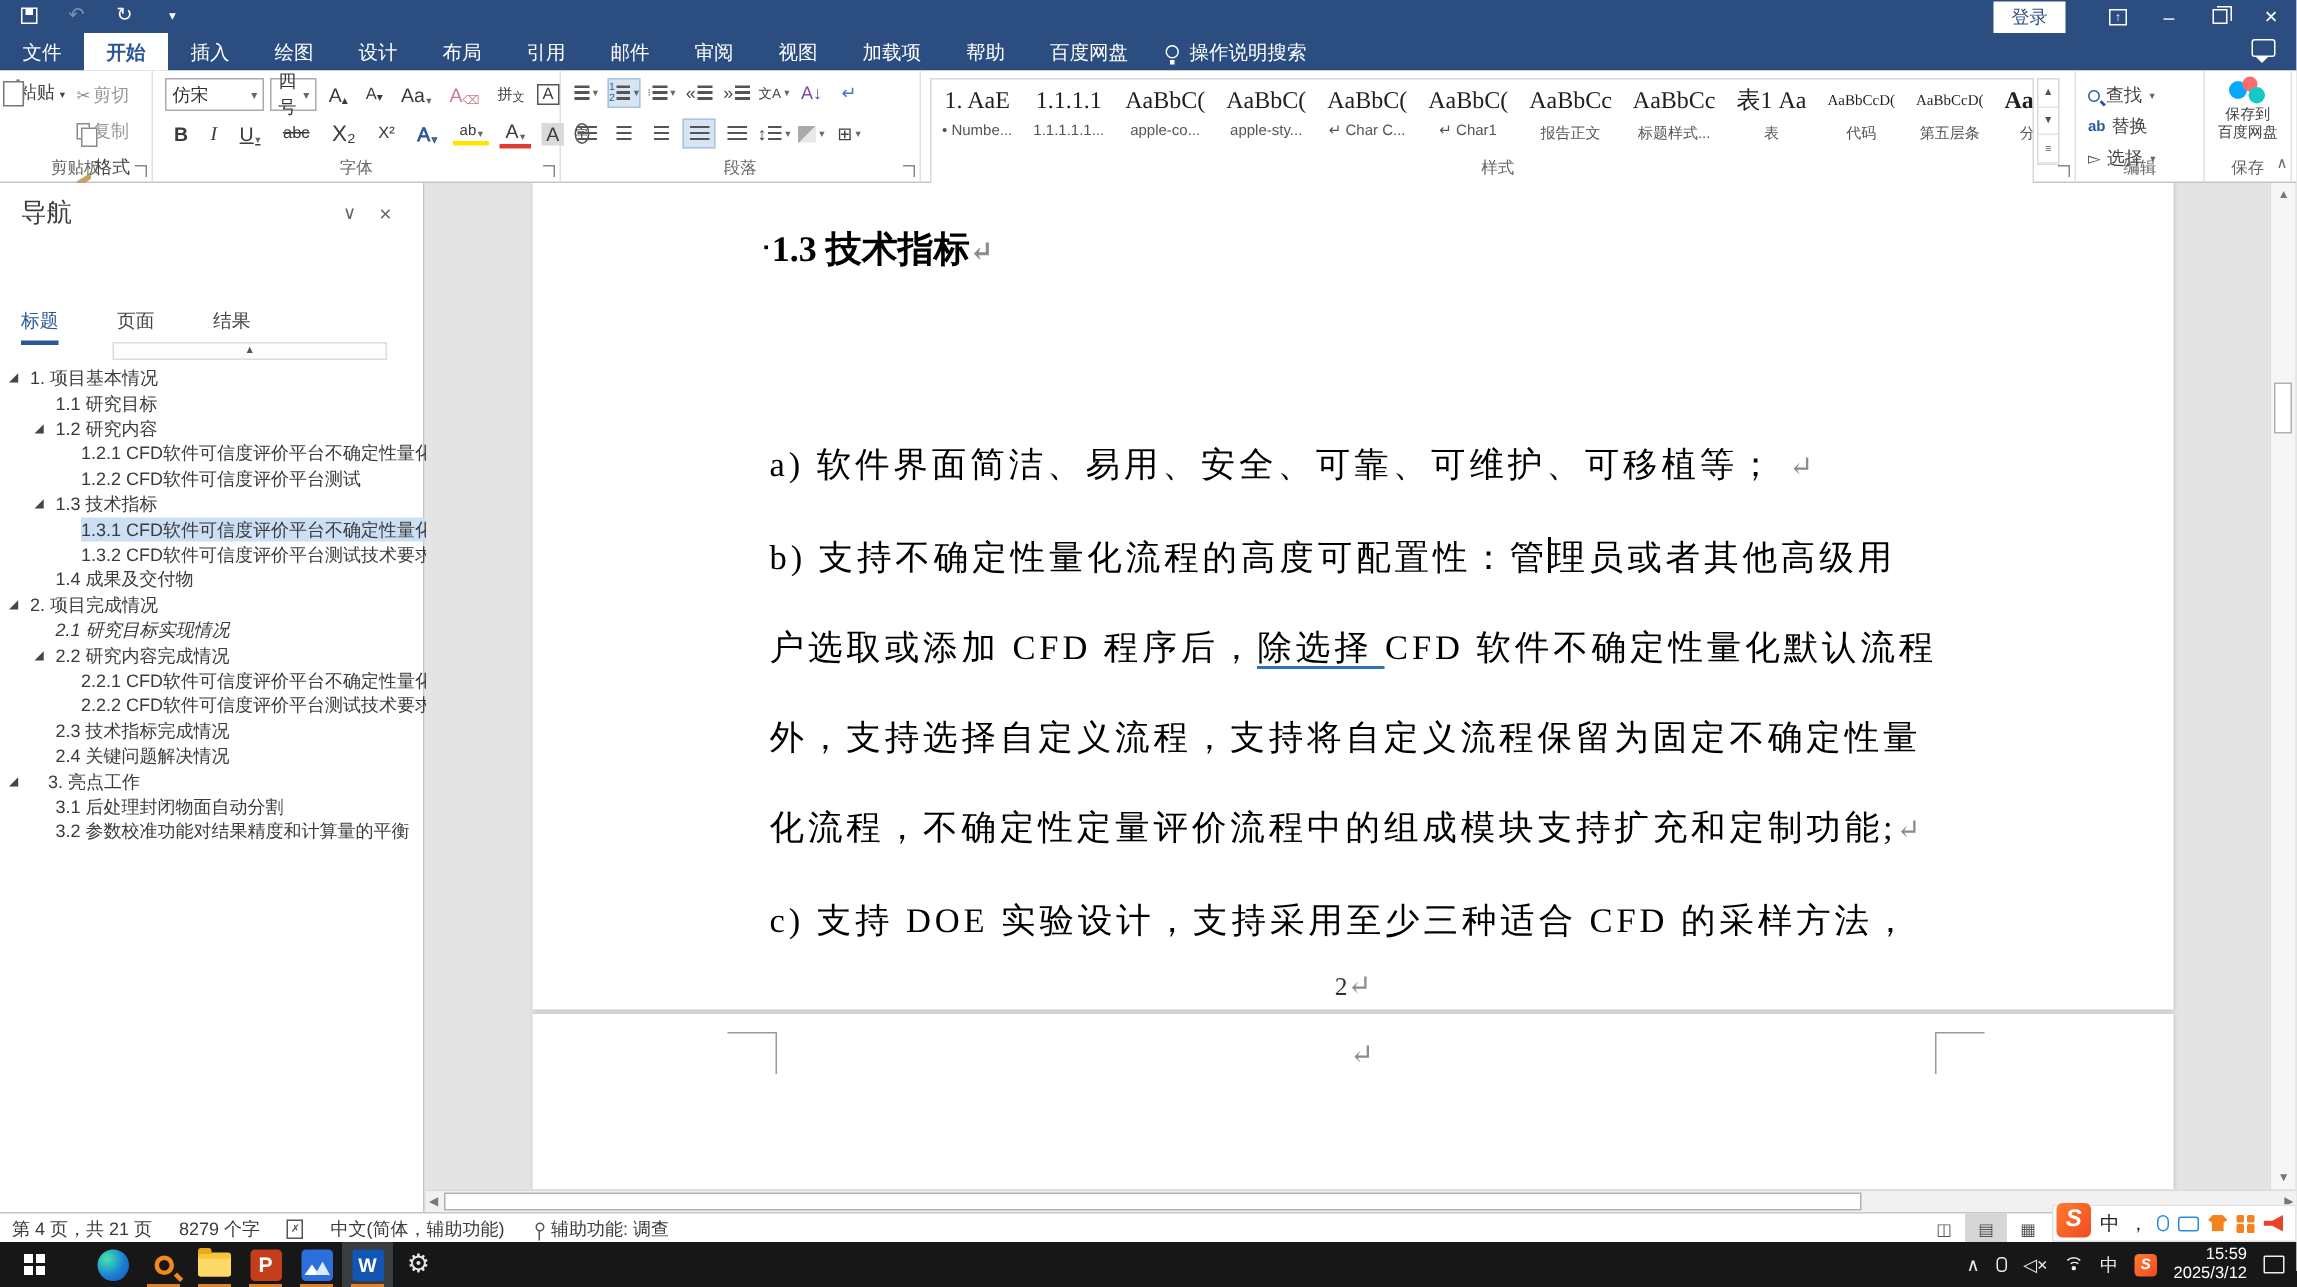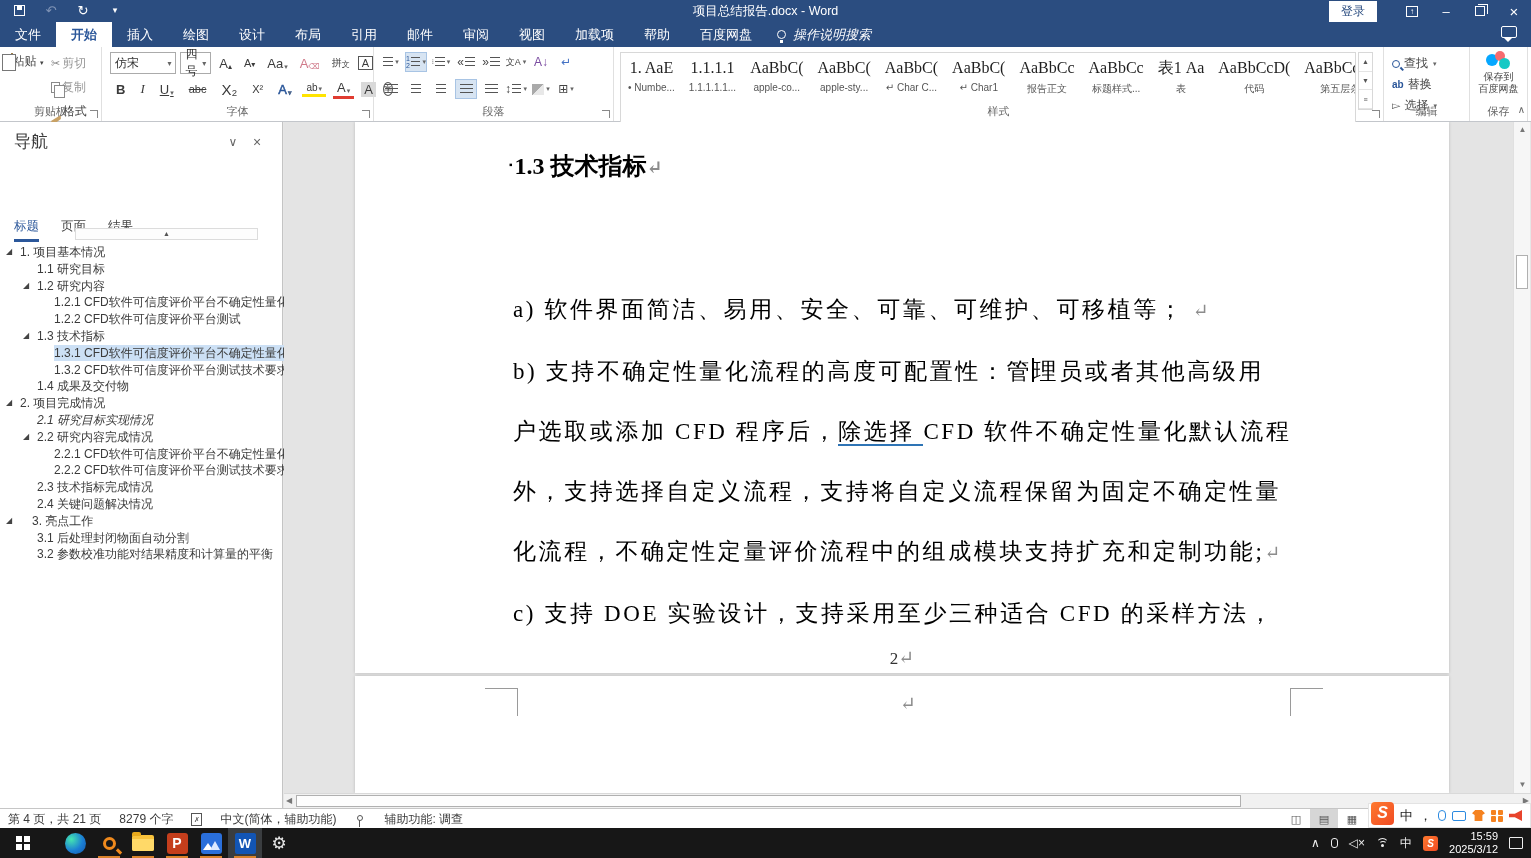--- a/index.html
+++ b/index.html
@@ -18,21 +18,21 @@
   #signin-btn { background:#fff; color:#2b4d80; font-size:12px; padding:2px 12px; margin-right:18px; }
   .winbtn { width:34px; height:22px; display:flex; align-items:center; justify-content:center; color:#fff; font-size:13px; }
   .i-ribbonopt { width:12px; height:11px; border:1px solid #fff; font-size:8px; line-height:9px; text-align:center; }
   .i-restore { width:10px; height:10px; border:1px solid #fff; position:relative; }
   .i-restore::before { content:""; position:absolute; left:2px; top:-3px; width:9px; height:9px; border:1px solid #fff; border-left:none; border-bottom:none; }
 
   
   #tabrow { position:absolute; left:0; top:22px; width:1531px; height:25px; background:#2b4d80; display:flex; align-items:stretch; color:#fff; font-size:13px; }
   .rtab { padding:0 15px; display:flex; align-items:center; cursor:default; }
   .rtab.active { background:#fff; color:#2b579a; font-weight:bold; }
-  #tellme { display:flex; align-items:center; gap:7px; padding:0 10px;font-style:italic; }
+  #tellme { display:flex; align-items:center; gap:7px; padding:0 10px; }
   .i-bulb { width:9px; height:9px; border:1.5px solid #fff; border-radius:50%; position:relative; }
   .i-bulb::after { content:""; position:absolute; left:2px; top:9px; width:3px; height:3px; background:#fff; }
   #comment-icon { position:absolute; right:14px; top:26px; width:16px; height:12px; border:1.5px solid #fff; border-radius:2px; }
   #comment-icon::after { content:""; position:absolute; left:2px; top:11px; width:0; height:0; border:4px solid transparent; border-top-color:#fff; }
 
   
   #ribbon { position:absolute; left:0; top:47px; width:1531px; height:75px; background:#fff; border-bottom:1px solid #c3c6cb; display:flex; }
   .rgroup { position:relative; height:100%; border-right:1px solid #e0e0e0; }
   .rgroup-label { position:absolute; bottom:2px; left:0; width:100%; text-align:center; font-size:11px; color:#666; }
   .dlg { position:absolute; right:3px; bottom:3px; width:8px; height:8px; border-left:1px solid #888; border-bottom:1px solid #888; transform:rotate(180deg); }
@@ -65,21 +65,21 @@
   .psel { background:#d7e4f2; border:1px solid #a8c4e4; }
   .lines4 { width:13px; height:11px; background:repeating-linear-gradient(to bottom,#555 0 1.5px,transparent 1.5px 4px); }
   .lines4.short { width:10px; }
   .car8 { font-size:7px; color:#666; margin-left:1px; }
   
   #g-styles { width:770px; }
   #styles-gallery { position:absolute; left:6px; top:5px; width:736px; height:72px; border:1px solid #d8d8d8; display:flex; overflow:hidden; background:#fff; }
   .style-item { padding:4px 7px 0; text-align:center; white-space:nowrap; }
   .style-prev { font-family:"Liberation Serif","DejaVu Serif",serif; font-size:16px; color:#1f1f1f; line-height:22px; }
   .style-prev.bold { font-weight:bold; }
-  .style-prev.small { font-size:16px; line-height:22px; }
+  .style-prev.small { font-size:10px; line-height:22px; }
   .style-name { font-size:10px; color:#555; margin-top:3px; }
   #styles-scroll { position:absolute; left:744px; top:5px; width:15px; height:58px; border:1px solid #d8d8d8; display:flex; flex-direction:column; }
   #styles-scroll div { flex:1; display:flex; align-items:center; justify-content:center; font-size:7px; color:#555; border-bottom:1px solid #e4e4e4; }
   
   #g-edit { width:86px; }
   #g-edit .erow { display:flex; align-items:center; gap:4px; font-size:12px; color:#444; padding:2px 0 2px 8px; }
   .cssmag { width:8px; height:8px; border:1.5px solid #2b579a; border-radius:50%; position:relative; }
   .cssmag::after { content:""; position:absolute; left:7px; top:7px; width:4px; height:1.5px; background:#2b579a; transform:rotate(45deg); }
   .cssmag.gray { border-color:#666; } .cssmag.gray::after { background:#666; }
   .i-ab { color:#2b579a; font-size:10px; font-weight:bold; }
@@ -94,21 +94,21 @@
   #baidu-text { font-size:10px; color:#444; text-align:center; line-height:12px; }
   #ribbon-collapse { position:absolute; right:6px; bottom:6px; font-size:10px; color:#666; }
 
   
   #navpane { position:absolute; left:0; top:122px; width:283px; height:686px; background:#fff; border-right:1px solid #c4c4c4; }
   #nav-header { position:absolute; left:14px; top:8px; width:255px; display:flex; align-items:center; }
   #nav-title { font-size:17px; color:#3b3b3b; flex:1; }
   .nav-hicon { width:24px; text-align:center; color:#666; font-size:12px; }
   #nav-search { position:absolute; left:10px; top:45px; width:262px; height:24px; border:1px solid #bfbfbf; display:flex; align-items:center; padding:0 6px; }
   #nav-search-ph { flex:1; font-size:12px; color:#767676; }
-  #nav-tabs { position:absolute; left:14px; top:96px; display:flex; gap:22px; font-size:12.5px; color:#444;text-align:center; }
+  #nav-tabs { position:absolute; left:14px; top:84px; display:flex; gap:39px; font-size:12.5px; color:#444;text-align:center; }
   .nav-tab.active { color:#2b579a; border-bottom:3px solid #2b579a; padding-bottom:4px; }
   #nav-strip { position:absolute; left:75px; top:106px; width:183px; height:12px; background:#fdfdfd; border:1px solid #dcdcdc; text-align:center; font-size:7px; color:#555; line-height:10px; }
   #nav-tree { position:absolute; left:0; top:122px; width:283px; }
   .nav-item { height:16.8px; line-height:16.8px; font-size:12px; color:#3b3b3b; white-space:nowrap; position:relative; }
   .nav-item .marker { position:absolute; font-size:8px; color:#444; top:0; }
   .nav-item.selected .lbl { background:#cce0f5; }
   .nav-item .lbl { padding:1px 4px 1px 0; }
 
   
   #docarea { position:absolute; left:284px; top:122px; width:1229px; height:671px; background:#e4e4e4; overflow:hidden; }
@@ -195,21 +195,20 @@
 
 <div id="titlebar">
   <div id="qat">
     <span class="qat-btn">
         <span class="i-floppy"></span>
       </span>
     <span class="qat-btn dim">↶</span>
     <span class="qat-btn">↻</span>
     <span class="qat-btn" style="font-size:9px;">▾</span>
   </div>
-  <div id="title-center">项目总结报告.docx - Word</div>
   <div id="title-right">
     <span id="signin-btn">登录</span>
     <span class="winbtn">
         <span class="i-ribbonopt">↑</span>
       </span>
     <span class="winbtn">–</span>
     <span class="winbtn">
         <span class="i-restore"></span>
       </span>
     <span class="winbtn" style="font-size:15px;">×</span>
@@ -507,21 +506,21 @@
   <div id="hthumb"></div>
   <span class="harrow" style="right:2px;">▶</span>
 </div>
 
 <div id="statusbar">
   <div id="status-left">
     <span>第 4 页，共 21 页</span>
     <span>8279 个字</span>
     <span class="proof-ic">✗</span>
     <span>中文(简体，辅助功能)</span>
-    <span style="display:flex;align-items:flex-end;gap:20px;">
+    <span style="display:flex;align-items:flex-end;gap:3px;">
       <span class="acc-ic"></span>
       <span>辅助功能: 调查</span>
     </span>
   </div>
   <div id="status-views">
     <span class="viewbtn">◫</span>
     <span class="viewbtn sel">▤</span>
     <span class="viewbtn">▦</span>
   </div>
 </div>

